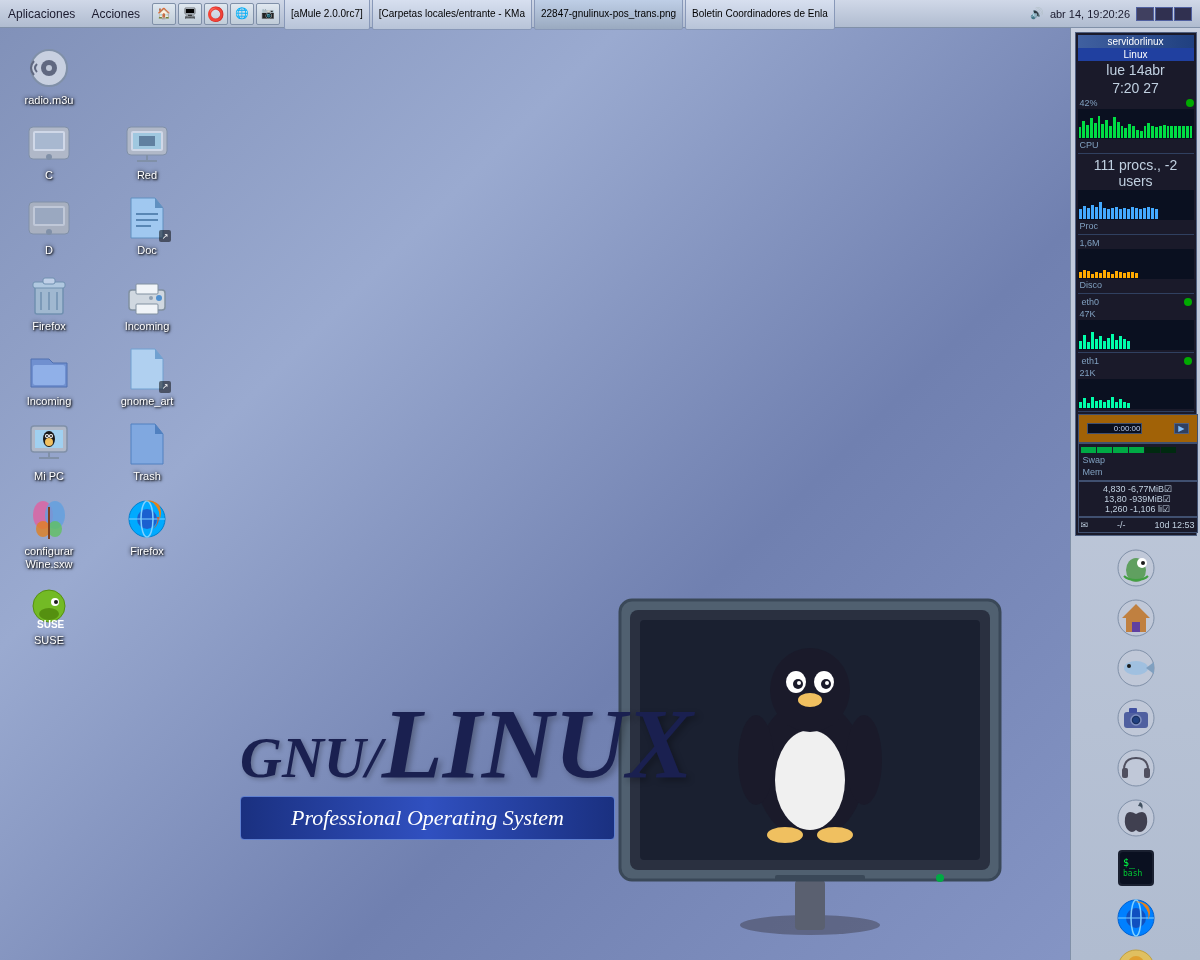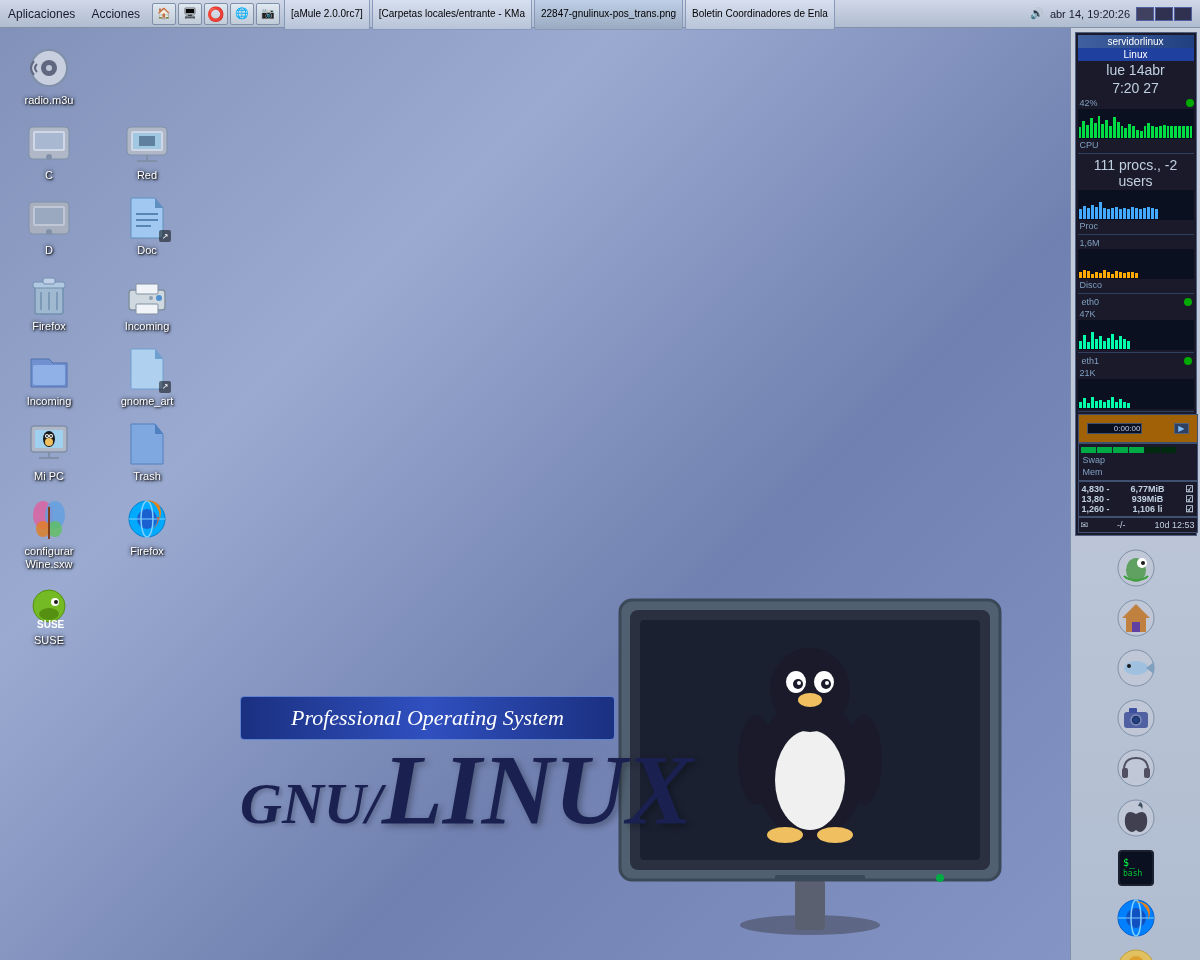--- a/index.html
+++ b/index.html
@@ -250,23 +250,22 @@
       display: flex;
       flex-direction: column;
       font-size: 9px;
       color: #c0d0e0;
       background: #1a1a2a;
       border: 1px solid #405070;
       padding: 2px;
     }
     .stats-line {
       display: flex;
-      justify-content: space-between;
+      justify-content: center;
       padding: 0 1px;
-      font-weight: bold;
     }
 
     
     .swap-bars {
       background: #1a1a2a;
       border: 1px solid #405070;
       width: 120px;
       padding: 2px;
     }
     .swap-bar-row {
@@ -604,25 +603,25 @@
 
       <ellipse cx="156" cy="180" rx="18" ry="45" fill="#1a1a2a"></ellipse>
       <ellipse cx="264" cy="180" rx="18" ry="45" fill="#1a1a2a"></ellipse>
 
       <rect x="175" y="295" width="90" height="6" rx="2" fill="#3a4858"></rect>
       <circle cx="340" cy="298" r="4" fill="#00aa44"></circle>
     </svg>
   </div>
 
   <div style="position:absolute; bottom:120px; left:240px; right:155px;">
-    <div style="background:linear-gradient(to right, #1a3080, #3050c0, #1a3080); color:#fff; font-size:22px; font-style:italic; padding:8px 50px; border-radius:4px; border:1px solid #6080d0; font-family:'Times New Roman', serif; margin-top:2px; display:inline-block;">Professional Operating System</div>
     <div style="display:flex; align-items:baseline; gap:0; font-family: 'Times New Roman', serif;">
       <span style="font-size:58px; font-weight:bold; color:#1a2050; font-style:italic; text-shadow:2px 2px 4px rgba(0,0,0,0.25);">GNU/</span>
       <span style="font-size:100px; font-weight:bold; color:#1a2050; font-style:italic; text-shadow:3px 3px 6px rgba(0,0,0,0.3); line-height:1;">LINUX</span>
     </div>
+    <div style="background:linear-gradient(to right, #1a3080, #3050c0, #1a3080); color:#fff; font-size:22px; font-style:italic; padding:8px 50px; border-radius:4px; border:1px solid #6080d0; font-family:'Times New Roman', serif; margin-top:2px; display:inline-block;">Professional Operating System</div>
   </div>
 
   <div class="right-panel">
 
     <div class="sysmon">
       <div class="sysmon-title">servidorlinux</div>
       <div class="sysmon-title" style="background:#2040a0;">Linux</div>
       <div class="sysmon-info">lue 14abr</div>
       <div class="sysmon-info">7:20 27</div>
 

